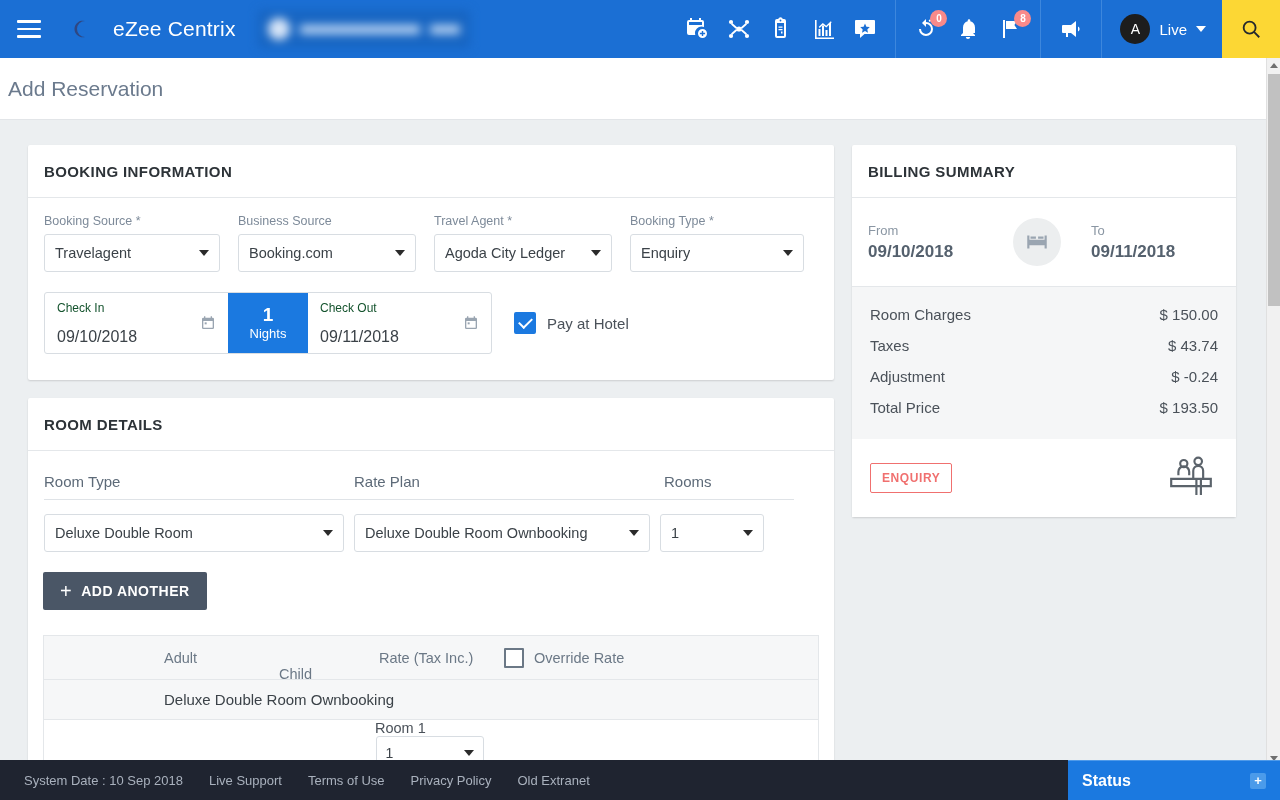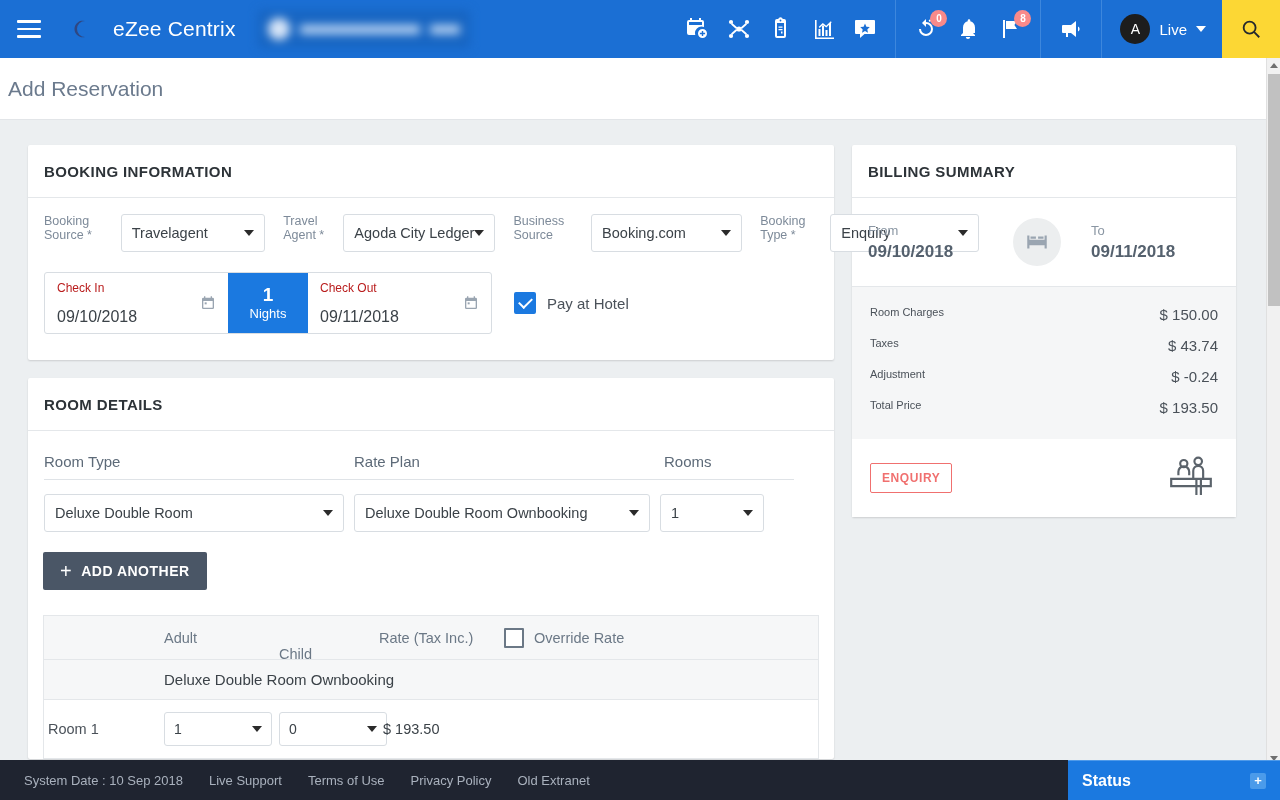--- a/index.html
+++ b/index.html
@@ -105,42 +105,42 @@
     padding: 8px 16px;
     border-bottom: 1px solid #e4e7ea;
   }
   .card-head h2 {
     font-size: 15px; font-weight: bold; color: #2d3338;
     letter-spacing: .4px;
   }
 
   
   .field-row { display:flex; padding: 16px 16px 0 16px; gap: 18px; }
-  .field { display:flex; flex-direction: row; }
+  .field { display:flex; flex-direction: column; }
   .field-label { font-size: 12.5px; color: #7d8a99; margin-bottom: 6px; }
   .select-box {
     height: 38px; border: 1px solid #d8dde2; border-radius: 3px;
     background:#fff; display:flex; align-items:center;
     padding: 0 10px; cursor:pointer; position:relative;
   }
   .select-val { font-size: 14.5px; color: #3b4248; white-space:nowrap; overflow:hidden; }
   .select-arrow {
     margin-left:auto; width:0;height:0;
     border-left:5px solid transparent;border-right:5px solid transparent;
     border-top:6px solid #2b2b2b;
   }
   .w-176 { width: 176px; }
   .w-178 { width: 178px; }
   .w-174 { width: 174px; }
 
   
   .dates-row { display:flex; align-items:center; padding: 20px 16px 26px 16px; gap: 22px;}
   .date-group { display:flex; border:1px solid #d8dde2; border-radius:3px; height: 62px; overflow:hidden;}
   .date-cell { display:flex; flex-direction:column; justify-content:center; padding: 0 12px; width: 183px; position:relative;}
-  .date-cell .lbl { font-size:12px; color:#b91c1c; margin-bottom:13px;}
+  .date-cell .lbl { font-size:12px; color:#14532d; margin-bottom:13px;}
   .date-cell .val { font-size:16px; color:#3b4248; }
   .cal-icon { position:absolute; right:12px; top:50%; transform:translateY(-50%); width:16px;height:16px;}
   .cal-icon svg { width:16px;height:16px; fill:#9aa5b1;}
   .nights {
     width: 80px; background:#1b79e0; color:#fff;
     display:flex; flex-direction:column; align-items:center; justify-content:center;
   }
   .nights .n { font-size: 19px; font-weight:bold; line-height:1.1;}
   .nights .t { font-size: 13px; }
   .chk-wrap { display:flex; align-items:center; gap:11px; cursor:pointer;justify-content:center;}
@@ -186,21 +186,21 @@
   .rt-head .c { font-size:14.5px; color:#6b7886;}
   .c-room{width:116px;} .c-adult{width:115px;} .c-child{width:100px;margin-top:32px;}
   .c-rate{width:125px;}
   .ovr-wrap{display:flex;align-items:center;gap:10px;cursor:pointer;}
   .ovr-box{width:20px;height:20px;border:2px solid #6b7886;background:#fff;border-radius:1px;}
   .rt-group {
     height:40px; display:flex; align-items:center;
     background:#f6f7f8; border-bottom:1px solid #e4e7ea;
     padding-left: 120px; font-size:15px; color:#3b4248;
   }
-  .rt-row { height: 58px; display:flex; align-items:center; background:#fff; padding-left: 4px;}
+  .rt-row { height: 58px; display:flex; align-items:center; background:#fff; padding-left: 4px; flex-direction: column;}
   .rt-row .rname{ width:116px; font-size:14.5px; color:#4a5159;}
   .mini-sel {
     width:108px;height:34px;border:1px solid #d8dde2;border-radius:3px;
     display:flex;align-items:center;padding:0 9px;background:#fff;cursor:pointer;
   }
   .mini-sel .v{font-size:14px;color:#3b4248;}
   .rt-row .rprice{ margin-left: 16px; font-size:14.5px;color:#3b4248;}
 
   
   .bs-dates {
@@ -211,21 +211,21 @@
   .bs-dt .l { font-size:13px; color:#8a96a3; margin-bottom:4px;}
   .bs-dt .v { font-size:17px; color:#55616e; font-weight:bold;}
   .bs-from { width: 145px;}
   .bed-circle {
     width:48px;height:48px;border-radius:50%;background:#eceeef;
     display:flex;align-items:center;justify-content:center; margin-right: 30px;
   }
   .bed-circle svg{width:26px;height:26px;fill:#9aa5b1;}
   .bs-lines { background:#f5f6f7; padding: 12px 18px 16px 18px;}
   .bs-line { display:flex; justify-content:space-between; padding: 7px 0; }
-  .bs-line .k { font-size:11px;color:#4a5159;}
+  .bs-line .k { font-size:15px;color:#4a5159;}
   .bs-line .v { font-size:15px;color:#4a5159;}
   .bs-foot { display:flex; align-items:center; padding: 16px 18px; background:#fff;}
   .enquiry-badge {
     border:1px solid #f0706f; color:#f0706f;
     font-size:12px; letter-spacing:.6px; font-weight:bold;
     padding: 7px 11px; border-radius:2px; background:#fff; cursor:pointer;
   }
   .desk-icon { margin-left:auto; width:54px; height:46px; }
   .desk-icon svg { width:54px;height:46px; stroke:#5b636b; fill:none; stroke-width:2.4;}
 
@@ -394,30 +394,30 @@
 
       <div class="field-row">
         <div class="field">
           <div class="field-label">Booking Source *</div>
           <div class="select-box w-176">
             <span class="select-val">Travelagent</span>
             <span class="select-arrow"></span>
           </div>
         </div>
         <div class="field">
+          <div class="field-label">Business Source</div>
+          <div class="select-box w-178">
+            <span class="select-val">Booking.com</span>
+            <span class="select-arrow"></span>
+          </div>
+        </div>
+        <div class="field">
           <div class="field-label">Travel Agent *</div>
           <div class="select-box w-178">
             <span class="select-val">Agoda City Ledger</span>
-            <span class="select-arrow"></span>
-          </div>
-        </div>
-        <div class="field">
-          <div class="field-label">Business Source</div>
-          <div class="select-box w-178">
-            <span class="select-val">Booking.com</span>
             <span class="select-arrow"></span>
           </div>
         </div>
         <div class="field">
           <div class="field-label">Booking Type *</div>
           <div class="select-box w-174">
             <span class="select-val">Enquiry</span>
             <span class="select-arrow"></span>
           </div>
         </div>

